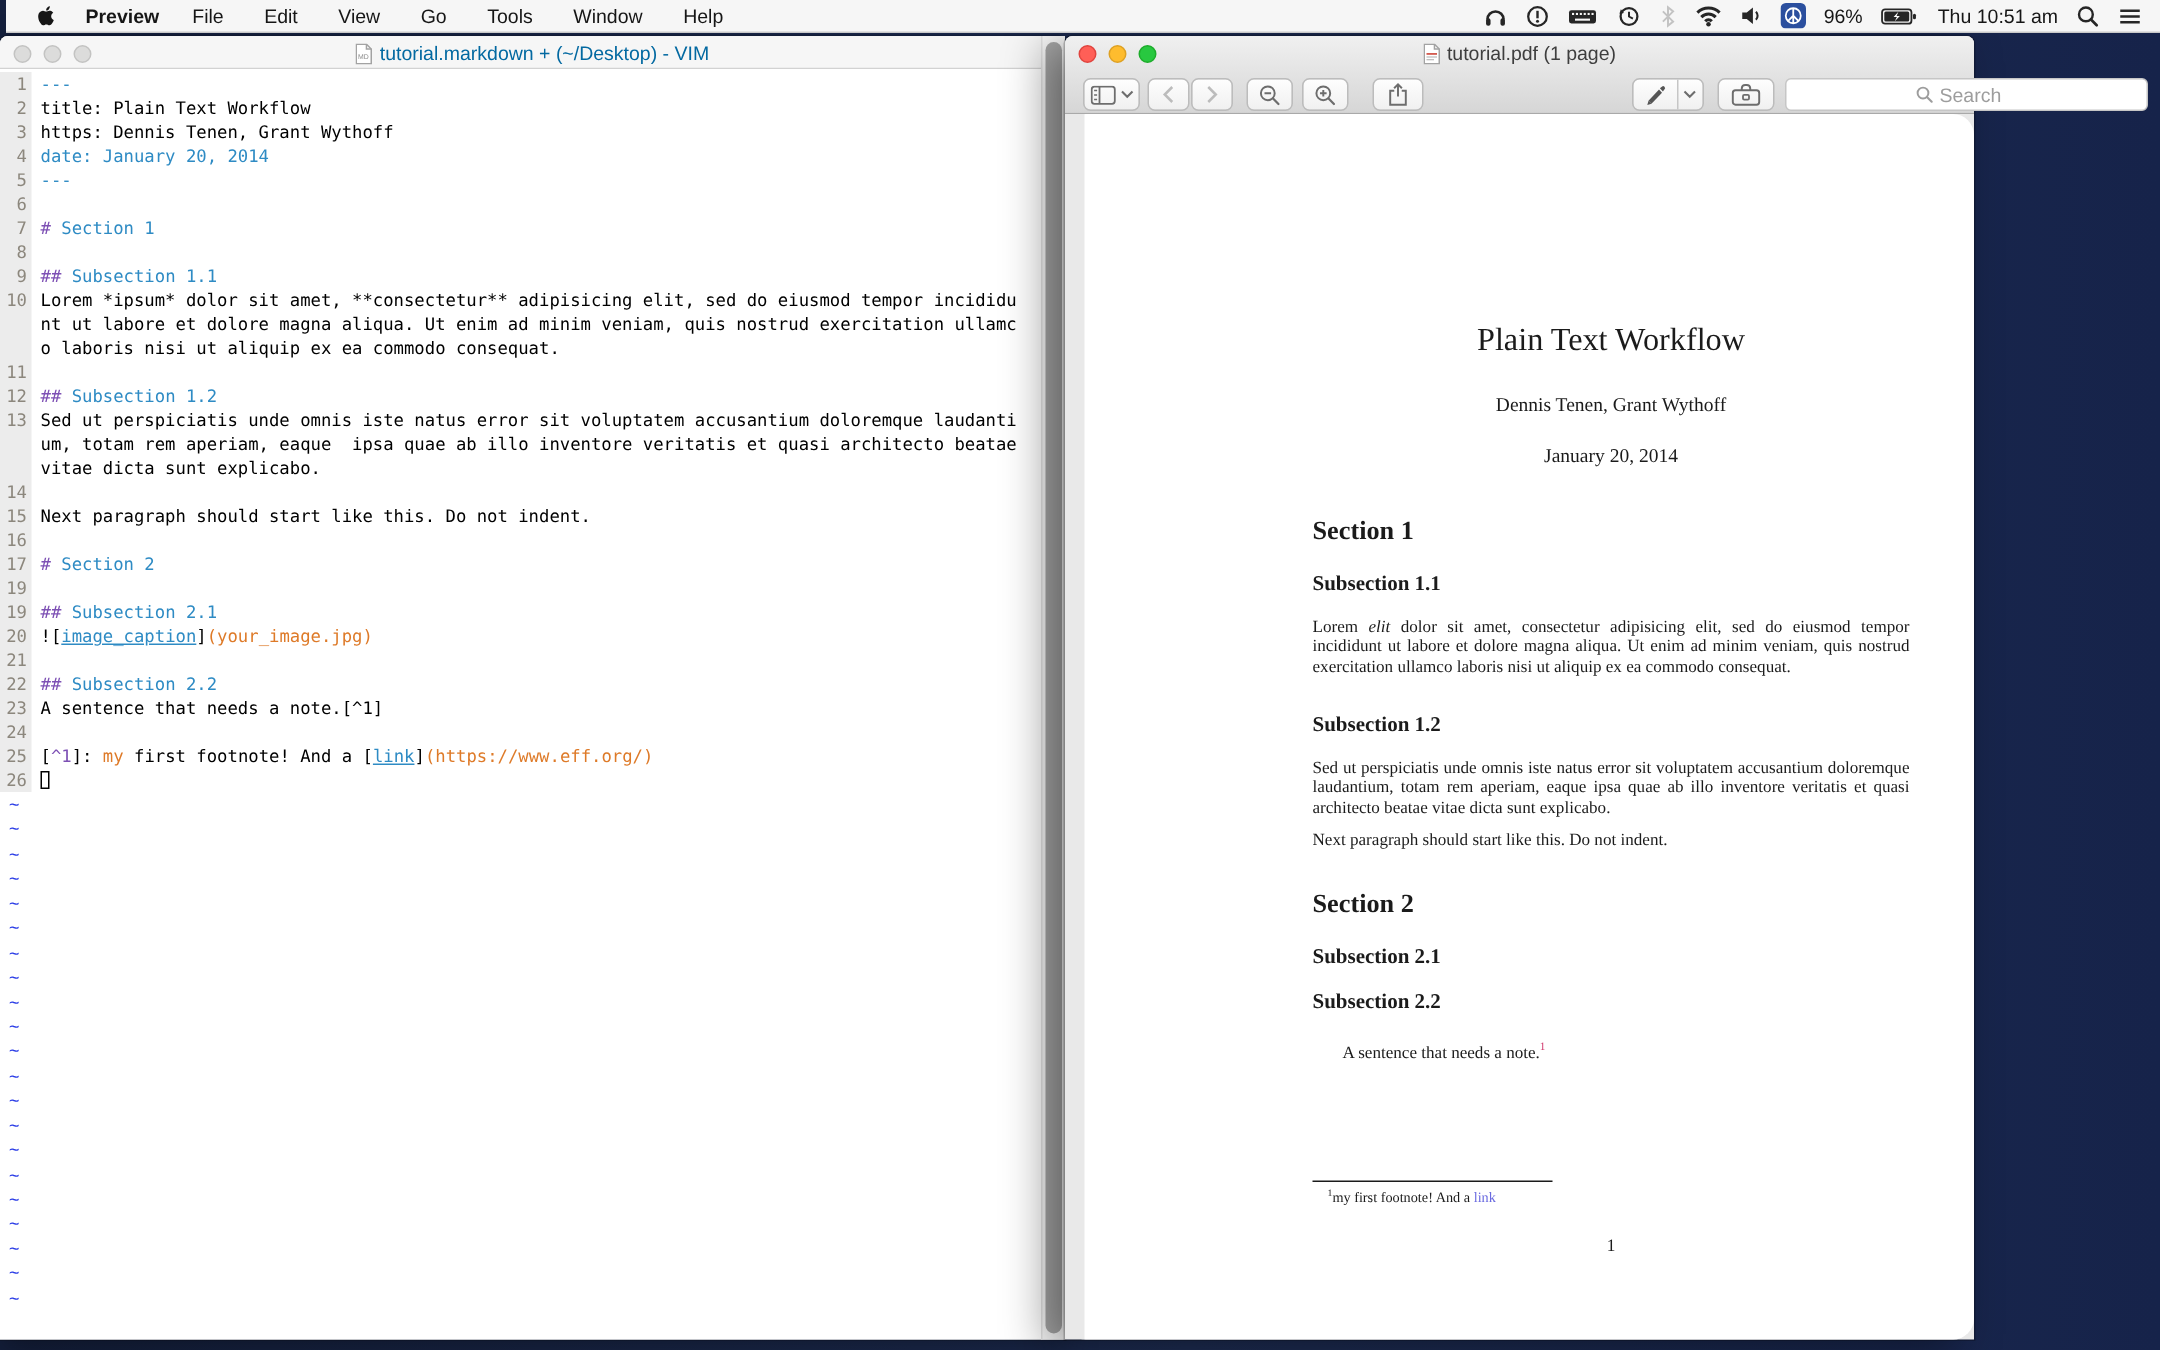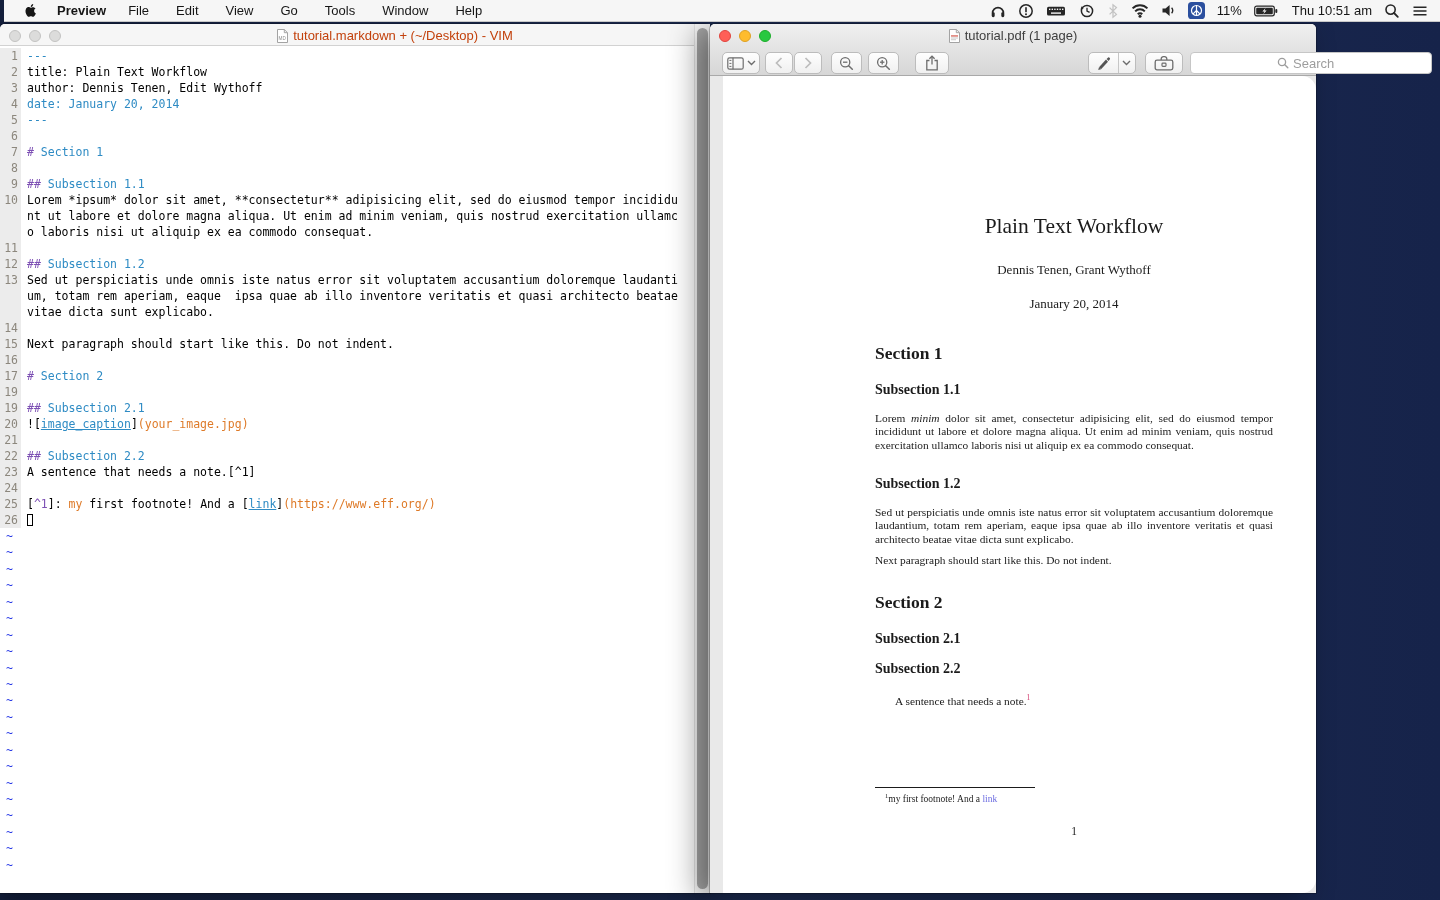--- a/index.html
+++ b/index.html
@@ -30,21 +30,21 @@
   .titlebar { position:absolute; left:0; top:0; width:100%; }
   .tl-dots { position:absolute; left:9px; top:6px; display:flex; gap:8px; }
   .dot { width:12px; height:12px; border-radius:50%; }
   .wtitle { position:absolute; top:4px; left:0; width:100%; text-align:center;
             font-size:13px; display:flex; justify-content:center; align-items:center; gap:5px; }
 
   
   .vimwin { left:0; width:710px; background:#fff; box-shadow:0 0 0 1px rgba(0,0,0,.18), 0 8px 22px rgba(0,0,0,.35); }
   .vimwin .titlebar { height:22px; background:#f6f6f6; border-bottom:1px solid #d2d2d2; border-radius:5px 5px 0 0; }
   .vimwin .dot { background:#dcdcdb; border:1px solid #c3c3c2; }
-  .vimwin .wtitle { color:#c2410c;margin-left:40px; }
+  .vimwin .wtitle { color:#0369a1; }
   .vimbody { position:absolute; left:0; top:22px; right:0; bottom:0; background:#fff; overflow:hidden;
              font-family:"DejaVu Sans Mono", monospace; font-size:11.5px; line-height:16px; padding-top:2px; }
   .vrow { display:flex; }
   .gut { width:21px; min-width:21px; padding-right:3px; background:#ececec; color:#8c877d; text-align:right; }
   .vtxt { padding-left:6px; width:660px; white-space:pre-wrap; word-break:break-all; color:#000; }
   .sk { color:#000; } .sb { color:#2e8bc4; } .sp { color:#7d50b4; } .so { color:#de7a28; }
   .su { color:#2e8bc4; text-decoration:underline; }
   .vcursor { display:inline-block; width:6px; height:12px; border:1.5px solid #000; vertical-align:-2px; }
   .tilde { color:#2a3ce6; padding-left:6px; line-height:16.45px; height:16.45px; }
   .vscroll-track { position:absolute; right:0; top:0; bottom:0; width:16px; background:#fbfbfb; border-left:1px solid #e4e4e4; }
@@ -165,21 +165,21 @@
           <path d="M10.6 4.8 a3.8 3.8 0 0 1 0 5.4" fill="none" stroke="#262626" stroke-width="1.4"></path>
         </svg>
     </span>
     <span class="mico">
       <svg width="17" height="17" viewBox="0 0 17 17">
           <rect width="17" height="17" rx="3.6" fill="#2b4f9e"></rect>
           <circle cx="8.5" cy="8.5" r="5" fill="none" stroke="#fff" stroke-width="1.2"></circle>
           <path d="M8.5 3.5 V13.5 M8.5 8.5 L5.1 11.9 M8.5 8.5 L11.9 11.9" fill="none" stroke="#fff" stroke-width="1.2"></path>
         </svg>
     </span>
-    <span class="mtext">11%</span>
+    <span class="mtext">96%</span>
     <span class="mico">
       <svg width="24" height="16" viewBox="0 0 24 16">
           <rect x="0.7" y="3.2" width="19.6" height="9.6" rx="2" fill="none" stroke="#262626" stroke-width="1.2"></rect>
           <rect x="21.3" y="6.1" width="2" height="3.8" rx="1" fill="#262626"></rect>
           <rect x="2.2" y="4.7" width="16.6" height="6.6" rx="1" fill="#262626"></rect>
           <path d="M11.6 4.9 L8.4 8.4 h2.2 L9.2 11.2 L12.6 7.6 h-2.2 z" fill="#fff"></path>
         </svg>
     </span>
     <span class="mtext clocktext">Thu 10:51 am</span>
     <span class="mico">
@@ -217,21 +217,21 @@
         <div class="vrow">
           <span class="gut">1</span>
           <span class="vtxt"><span class="sb">---</span></span>
         </div>
         <div class="vrow">
           <span class="gut">2</span>
           <span class="vtxt"><span class="sk">title: Plain Text Workflow</span></span>
         </div>
         <div class="vrow">
           <span class="gut">3</span>
-          <span class="vtxt"><span class="sk">author: Dennis Tenen, Edit Wythoff</span></span>
+          <span class="vtxt"><span class="sk">https: Dennis Tenen, Grant Wythoff</span></span>
         </div>
         <div class="vrow">
           <span class="gut">4</span>
           <span class="vtxt"><span class="sb">date: January 20, 2014</span></span>
         </div>
         <div class="vrow">
           <span class="gut">5</span>
           <span class="vtxt"><span class="sb">---</span></span>
         </div>
         <div class="vrow">
@@ -442,21 +442,21 @@
   </div>
 
   <div class="pdfscroll">
     <div class="pdfpage">
       <div class="abs pdf-title">Plain Text Workflow</div>
       <div class="abs pdf-authors">Dennis Tenen, Grant Wythoff</div>
       <div class="abs pdf-date">January 20, 2014</div>
 
       <div class="abs pcol h-sec" style="top:267px;">Section 1</div>
       <div class="abs pcol h-sub" style="top:306px;">Subsection 1.1</div>
-      <div class="abs pcol pbody" style="top:336px;"><span>Lorem </span><span class="em">minim</span><span> dolor sit amet, </span><span class="strong">consectetur</span><span> adipisicing elit, sed do eiusmod tempor incididunt ut labore et dolore magna aliqua. Ut enim ad minim veniam, quis nostrud exercitation ullamco laboris nisi ut aliquip ex ea commodo consequat.</span></div>
+      <div class="abs pcol pbody" style="top:336px;"><span>Lorem </span><span class="em">elit</span><span> dolor sit amet, </span><span class="strong">consectetur</span><span> adipisicing elit, sed do eiusmod tempor incididunt ut labore et dolore magna aliqua. Ut enim ad minim veniam, quis nostrud exercitation ullamco laboris nisi ut aliquip ex ea commodo consequat.</span></div>
 
       <div class="abs pcol h-sub" style="top:400px;">Subsection 1.2</div>
       <div class="abs pcol pbody" style="top:430px;">Sed ut perspiciatis unde omnis iste natus error sit voluptatem accusantium doloremque laudantium, totam rem aperiam, eaque ipsa quae ab illo inventore veritatis et quasi architecto beatae vitae dicta sunt explicabo.</div>
       <div class="abs pcol pbody" style="top:478px; text-align:left;">Next paragraph should start like this. Do not indent.</div>
 
       <div class="abs pcol h-sec" style="top:516px;">Section 2</div>
       <div class="abs pcol h-sub" style="top:555px;">Subsection 2.1</div>
       <div class="abs pcol h-sub" style="top:585px;">Subsection 2.2</div>
       <div class="abs pcol pbody" style="top:615px; text-align:left;margin-left:20px;">
         <span>A sentence that needs a note.</span><span class="sup-red">1</span>

